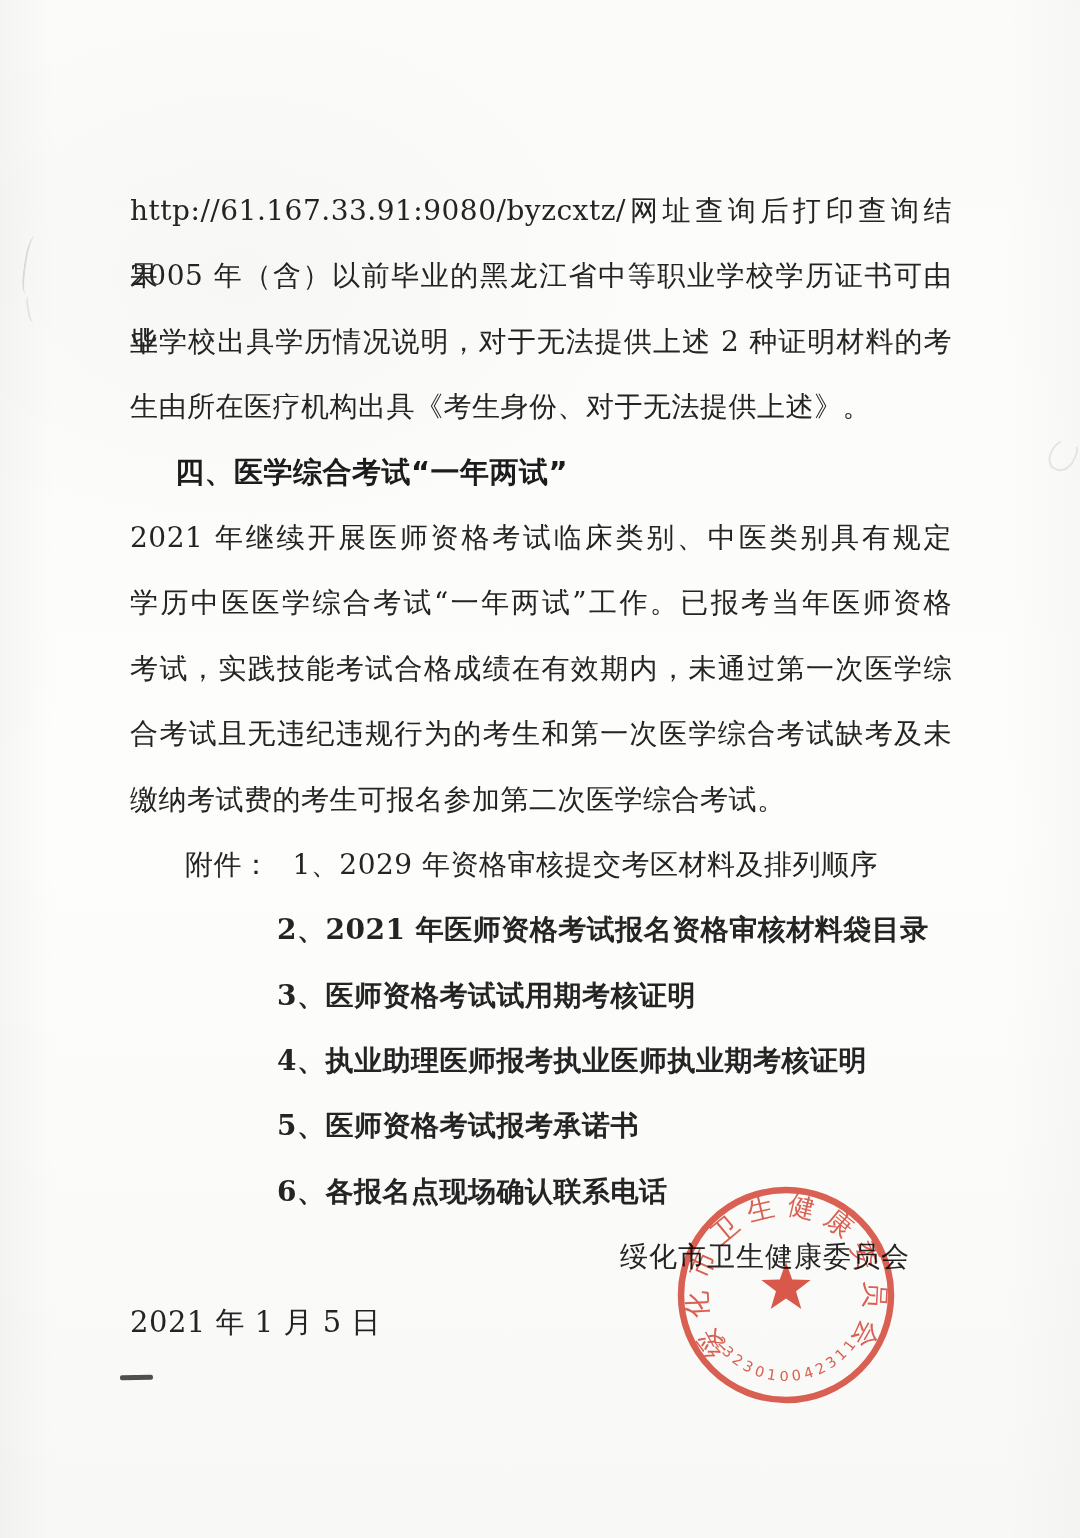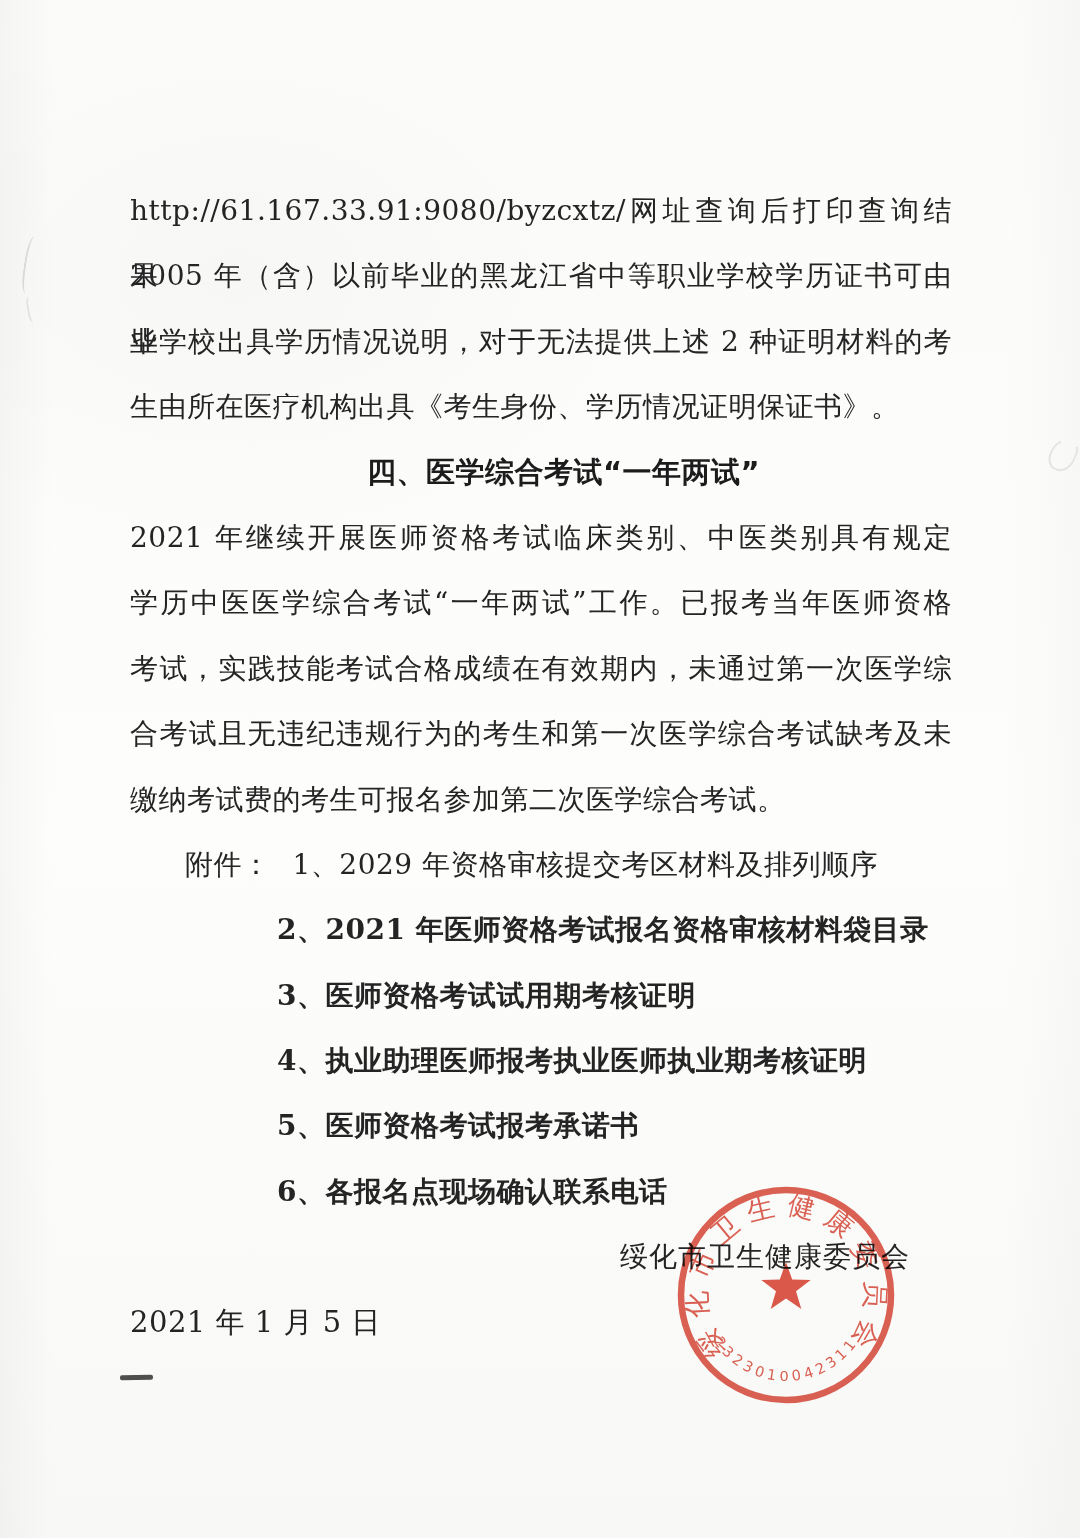--- a/index.html
+++ b/index.html
@@ -31,21 +31,20 @@
     white-space: normal;
     text-align: justify;
     text-align-last: justify;
   }
   .heading {
     font-family: "DejaVu Sans", "Liberation Sans", sans-serif;
     font-weight: 700;
     font-size: 29px;
     color: #1c1c1c;
     margin-left: 45px;
-    text-align: center;
   }
   .indent { }
   .att-first { margin-left: 55px; }
   .att-label { margin-right: 22px; }
   .att-item { margin-left: 147px; font-weight: bold; }
   .sig { margin-left: 490px; letter-spacing: 1px; }
   .date { font-size: 29px; }
 
   
   .stamp {
@@ -81,21 +80,21 @@
 </head>
 <body>
 
 <div class="scan-shade"></div>
 
 <div class="content">
 
   <div class="line justify">http://61.167.33.91:9080/byzcxtz/网址查询后打印查询结果，</div>
   <div class="line justify">2005 年（含）以前毕业的黑龙江省中等职业学校学历证书可由毕</div>
   <div class="line justify">业学校出具学历情况说明，对于无法提供上述 2 种证明材料的考</div>
-  <div class="line">生由所在医疗机构出具《考生身份、学历情况证明保证书》。</div>
+  <div class="line">生由所在医疗机构出具《考生身份、对于无法提供上述》。</div>
 
   <div class="line heading">四、医学综合考试“一年两试”</div>
 
   <div class="line indent justify">2021 年继续开展医师资格考试临床类别、中医类别具有规定</div>
   <div class="line justify">学历中医医学综合考试“一年两试”工作。已报考当年医师资格</div>
   <div class="line justify">考试，实践技能考试合格成绩在有效期内，未通过第一次医学综</div>
   <div class="line justify">合考试且无违纪违规行为的考生和第一次医学综合考试缺考及未</div>
   <div class="line">缴纳考试费的考生可报名参加第二次医学综合考试。</div>
 
   <div class="line att-first">

